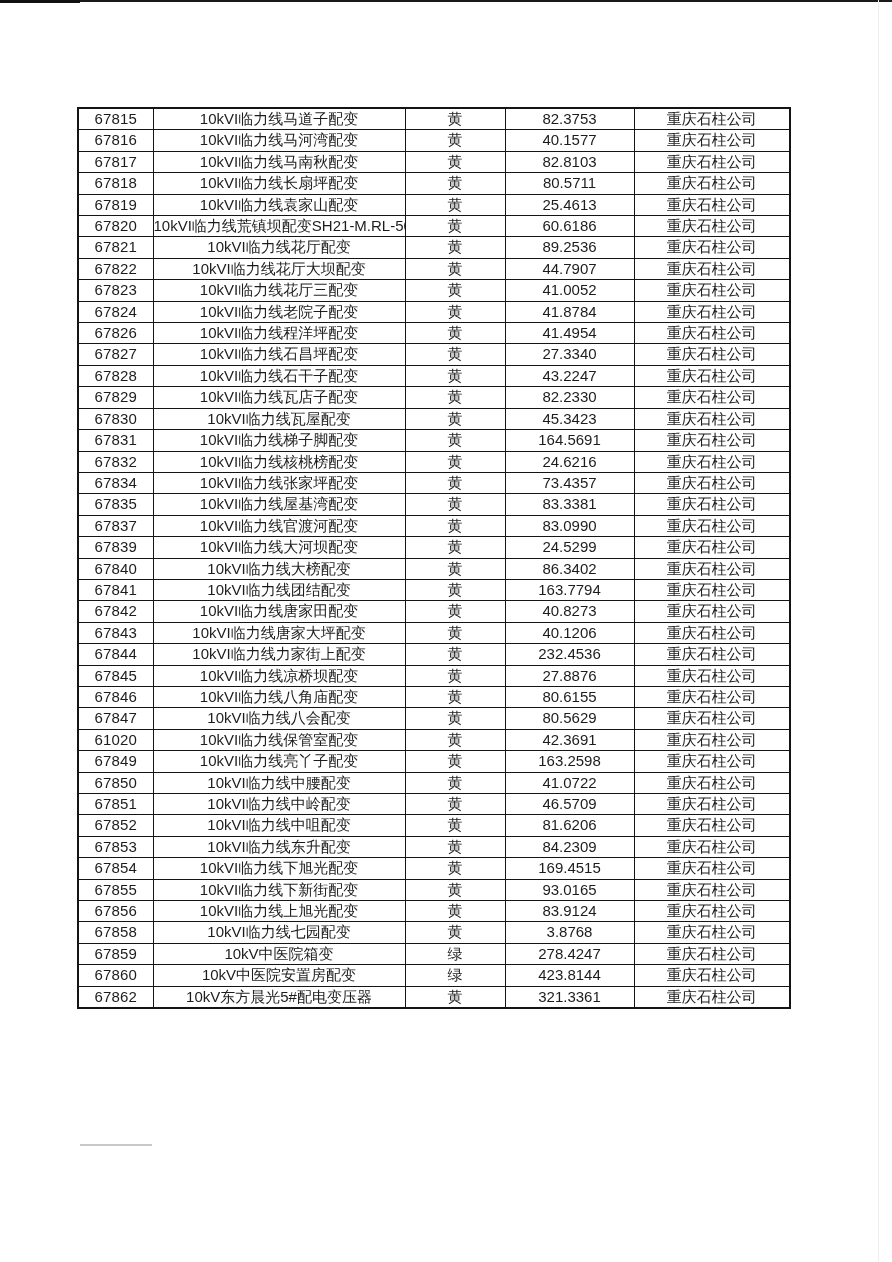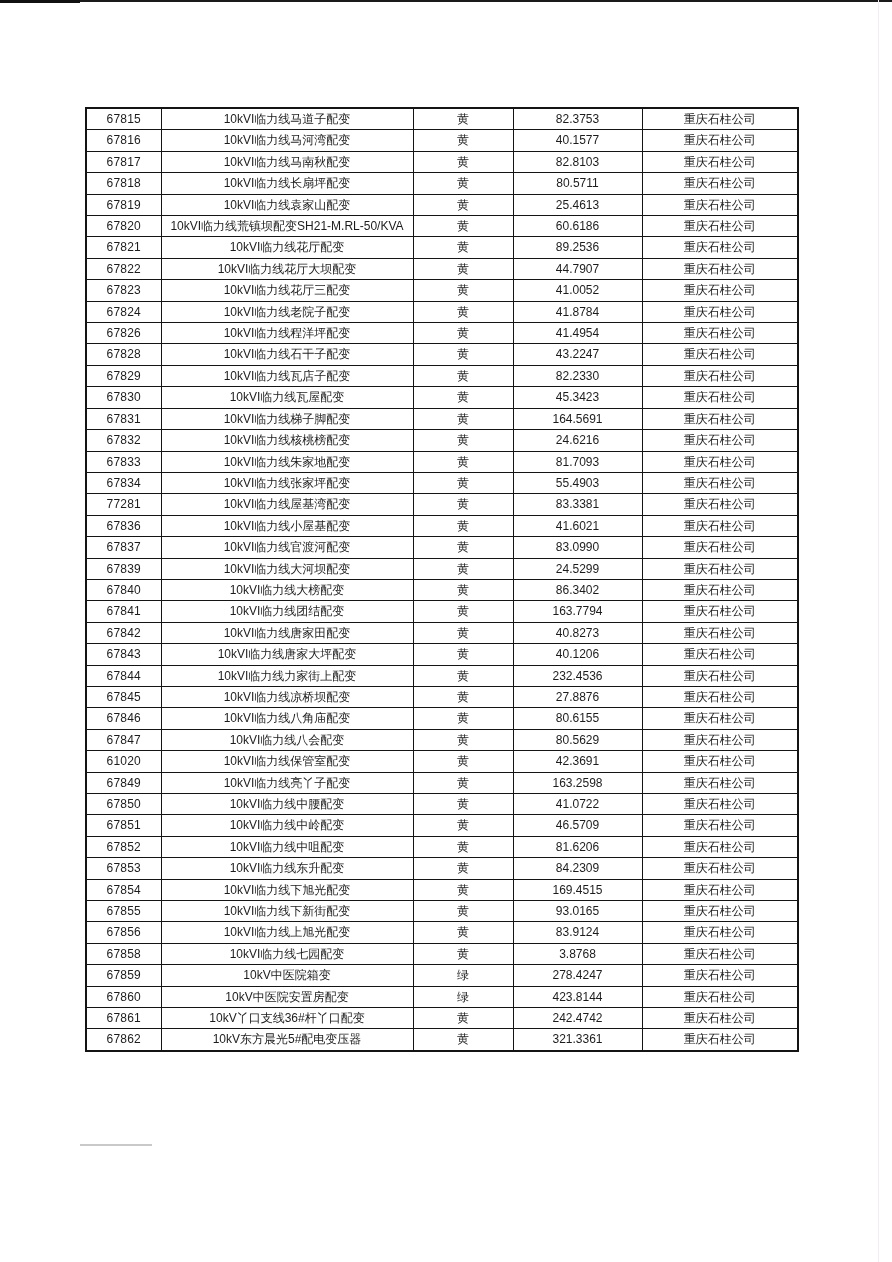--- a/index.html
+++ b/index.html
@@ -35,27 +35,27 @@
     background: #f1edf1;
   }
   .bottom-smudge {
     position: absolute;
     left: 80px; top: 1144px;
     width: 72px; height: 2px;
     background: #c9c9c9;
   }
   table.data-table {
     position: absolute;
-    left: 85px;
+    left: 77px;
     top: 107px;
     width: 712px;
     border-collapse: collapse;
     table-layout: fixed;
     border: 2px solid #141414;
-    font-size: 12px;
+    font-size: 15px;
     padding-left: 13px;
   }
   table.data-table td {
     border: 1px solid #141414;
     height: 20.4px;
     padding: 0;
     text-align: center;
     vertical-align: middle;
     overflow: hidden;
   }
@@ -267,20 +267,37 @@
         </td>
         <td class="col-value">
           <div class="cellwrap">41.4954</div>
         </td>
         <td class="col-company">
           <div class="cellwrap">重庆石柱公司</div>
         </td>
       </tr>
       <tr>
         <td class="col-id">
+          <div class="cellwrap">67827</div>
+        </td>
+        <td class="col-name">
+          <div class="cellwrap">10kVI临力线石昌坪配变</div>
+        </td>
+        <td class="col-color">
+          <div class="cellwrap">黄</div>
+        </td>
+        <td class="col-value">
+          <div class="cellwrap">27.3340</div>
+        </td>
+        <td class="col-company">
+          <div class="cellwrap">重庆石柱公司</div>
+        </td>
+      </tr>
+      <tr>
+        <td class="col-id">
           <div class="cellwrap">67828</div>
         </td>
         <td class="col-name">
           <div class="cellwrap">10kVI临力线石干子配变</div>
         </td>
         <td class="col-color">
           <div class="cellwrap">黄</div>
         </td>
         <td class="col-value">
           <div class="cellwrap">43.2247</div>
@@ -352,88 +369,54 @@
         </td>
         <td class="col-value">
           <div class="cellwrap">24.6216</div>
         </td>
         <td class="col-company">
           <div class="cellwrap">重庆石柱公司</div>
         </td>
       </tr>
       <tr>
         <td class="col-id">
-          <div class="cellwrap">67833</div>
-        </td>
-        <td class="col-name">
-          <div class="cellwrap">10kVI临力线朱家地配变</div>
-        </td>
-        <td class="col-color">
-          <div class="cellwrap">黄</div>
-        </td>
-        <td class="col-value">
-          <div class="cellwrap">81.7093</div>
-        </td>
-        <td class="col-company">
-          <div class="cellwrap">重庆石柱公司</div>
-        </td>
-      </tr>
-      <tr>
-        <td class="col-id">
           <div class="cellwrap">67834</div>
         </td>
         <td class="col-name">
           <div class="cellwrap">10kVI临力线张家坪配变</div>
         </td>
         <td class="col-color">
           <div class="cellwrap">黄</div>
         </td>
         <td class="col-value">
-          <div class="cellwrap">55.4903</div>
-        </td>
-        <td class="col-company">
-          <div class="cellwrap">重庆石柱公司</div>
-        </td>
-      </tr>
-      <tr>
-        <td class="col-id">
-          <div class="cellwrap">77281</div>
+          <div class="cellwrap">73.4357</div>
+        </td>
+        <td class="col-company">
+          <div class="cellwrap">重庆石柱公司</div>
+        </td>
+      </tr>
+      <tr>
+        <td class="col-id">
+          <div class="cellwrap">67835</div>
         </td>
         <td class="col-name">
           <div class="cellwrap">10kVI临力线屋基湾配变</div>
         </td>
         <td class="col-color">
           <div class="cellwrap">黄</div>
         </td>
         <td class="col-value">
           <div class="cellwrap">83.3381</div>
         </td>
         <td class="col-company">
           <div class="cellwrap">重庆石柱公司</div>
         </td>
       </tr>
       <tr>
         <td class="col-id">
-          <div class="cellwrap">67836</div>
-        </td>
-        <td class="col-name">
-          <div class="cellwrap">10kVI临力线小屋基配变</div>
-        </td>
-        <td class="col-color">
-          <div class="cellwrap">黄</div>
-        </td>
-        <td class="col-value">
-          <div class="cellwrap">41.6021</div>
-        </td>
-        <td class="col-company">
-          <div class="cellwrap">重庆石柱公司</div>
-        </td>
-      </tr>
-      <tr>
-        <td class="col-id">
           <div class="cellwrap">67837</div>
         </td>
         <td class="col-name">
           <div class="cellwrap">10kVI临力线官渡河配变</div>
         </td>
         <td class="col-color">
           <div class="cellwrap">黄</div>
         </td>
         <td class="col-value">
           <div class="cellwrap">83.0990</div>
@@ -787,37 +770,20 @@
           <div class="cellwrap">67860</div>
         </td>
         <td class="col-name">
           <div class="cellwrap">10kV中医院安置房配变</div>
         </td>
         <td class="col-color">
           <div class="cellwrap">绿</div>
         </td>
         <td class="col-value">
           <div class="cellwrap">423.8144</div>
-        </td>
-        <td class="col-company">
-          <div class="cellwrap">重庆石柱公司</div>
-        </td>
-      </tr>
-      <tr>
-        <td class="col-id">
-          <div class="cellwrap">67861</div>
-        </td>
-        <td class="col-name">
-          <div class="cellwrap">10kV丫口支线36#杆丫口配变</div>
-        </td>
-        <td class="col-color">
-          <div class="cellwrap">黄</div>
-        </td>
-        <td class="col-value">
-          <div class="cellwrap">242.4742</div>
         </td>
         <td class="col-company">
           <div class="cellwrap">重庆石柱公司</div>
         </td>
       </tr>
       <tr>
         <td class="col-id">
           <div class="cellwrap">67862</div>
         </td>
         <td class="col-name">

